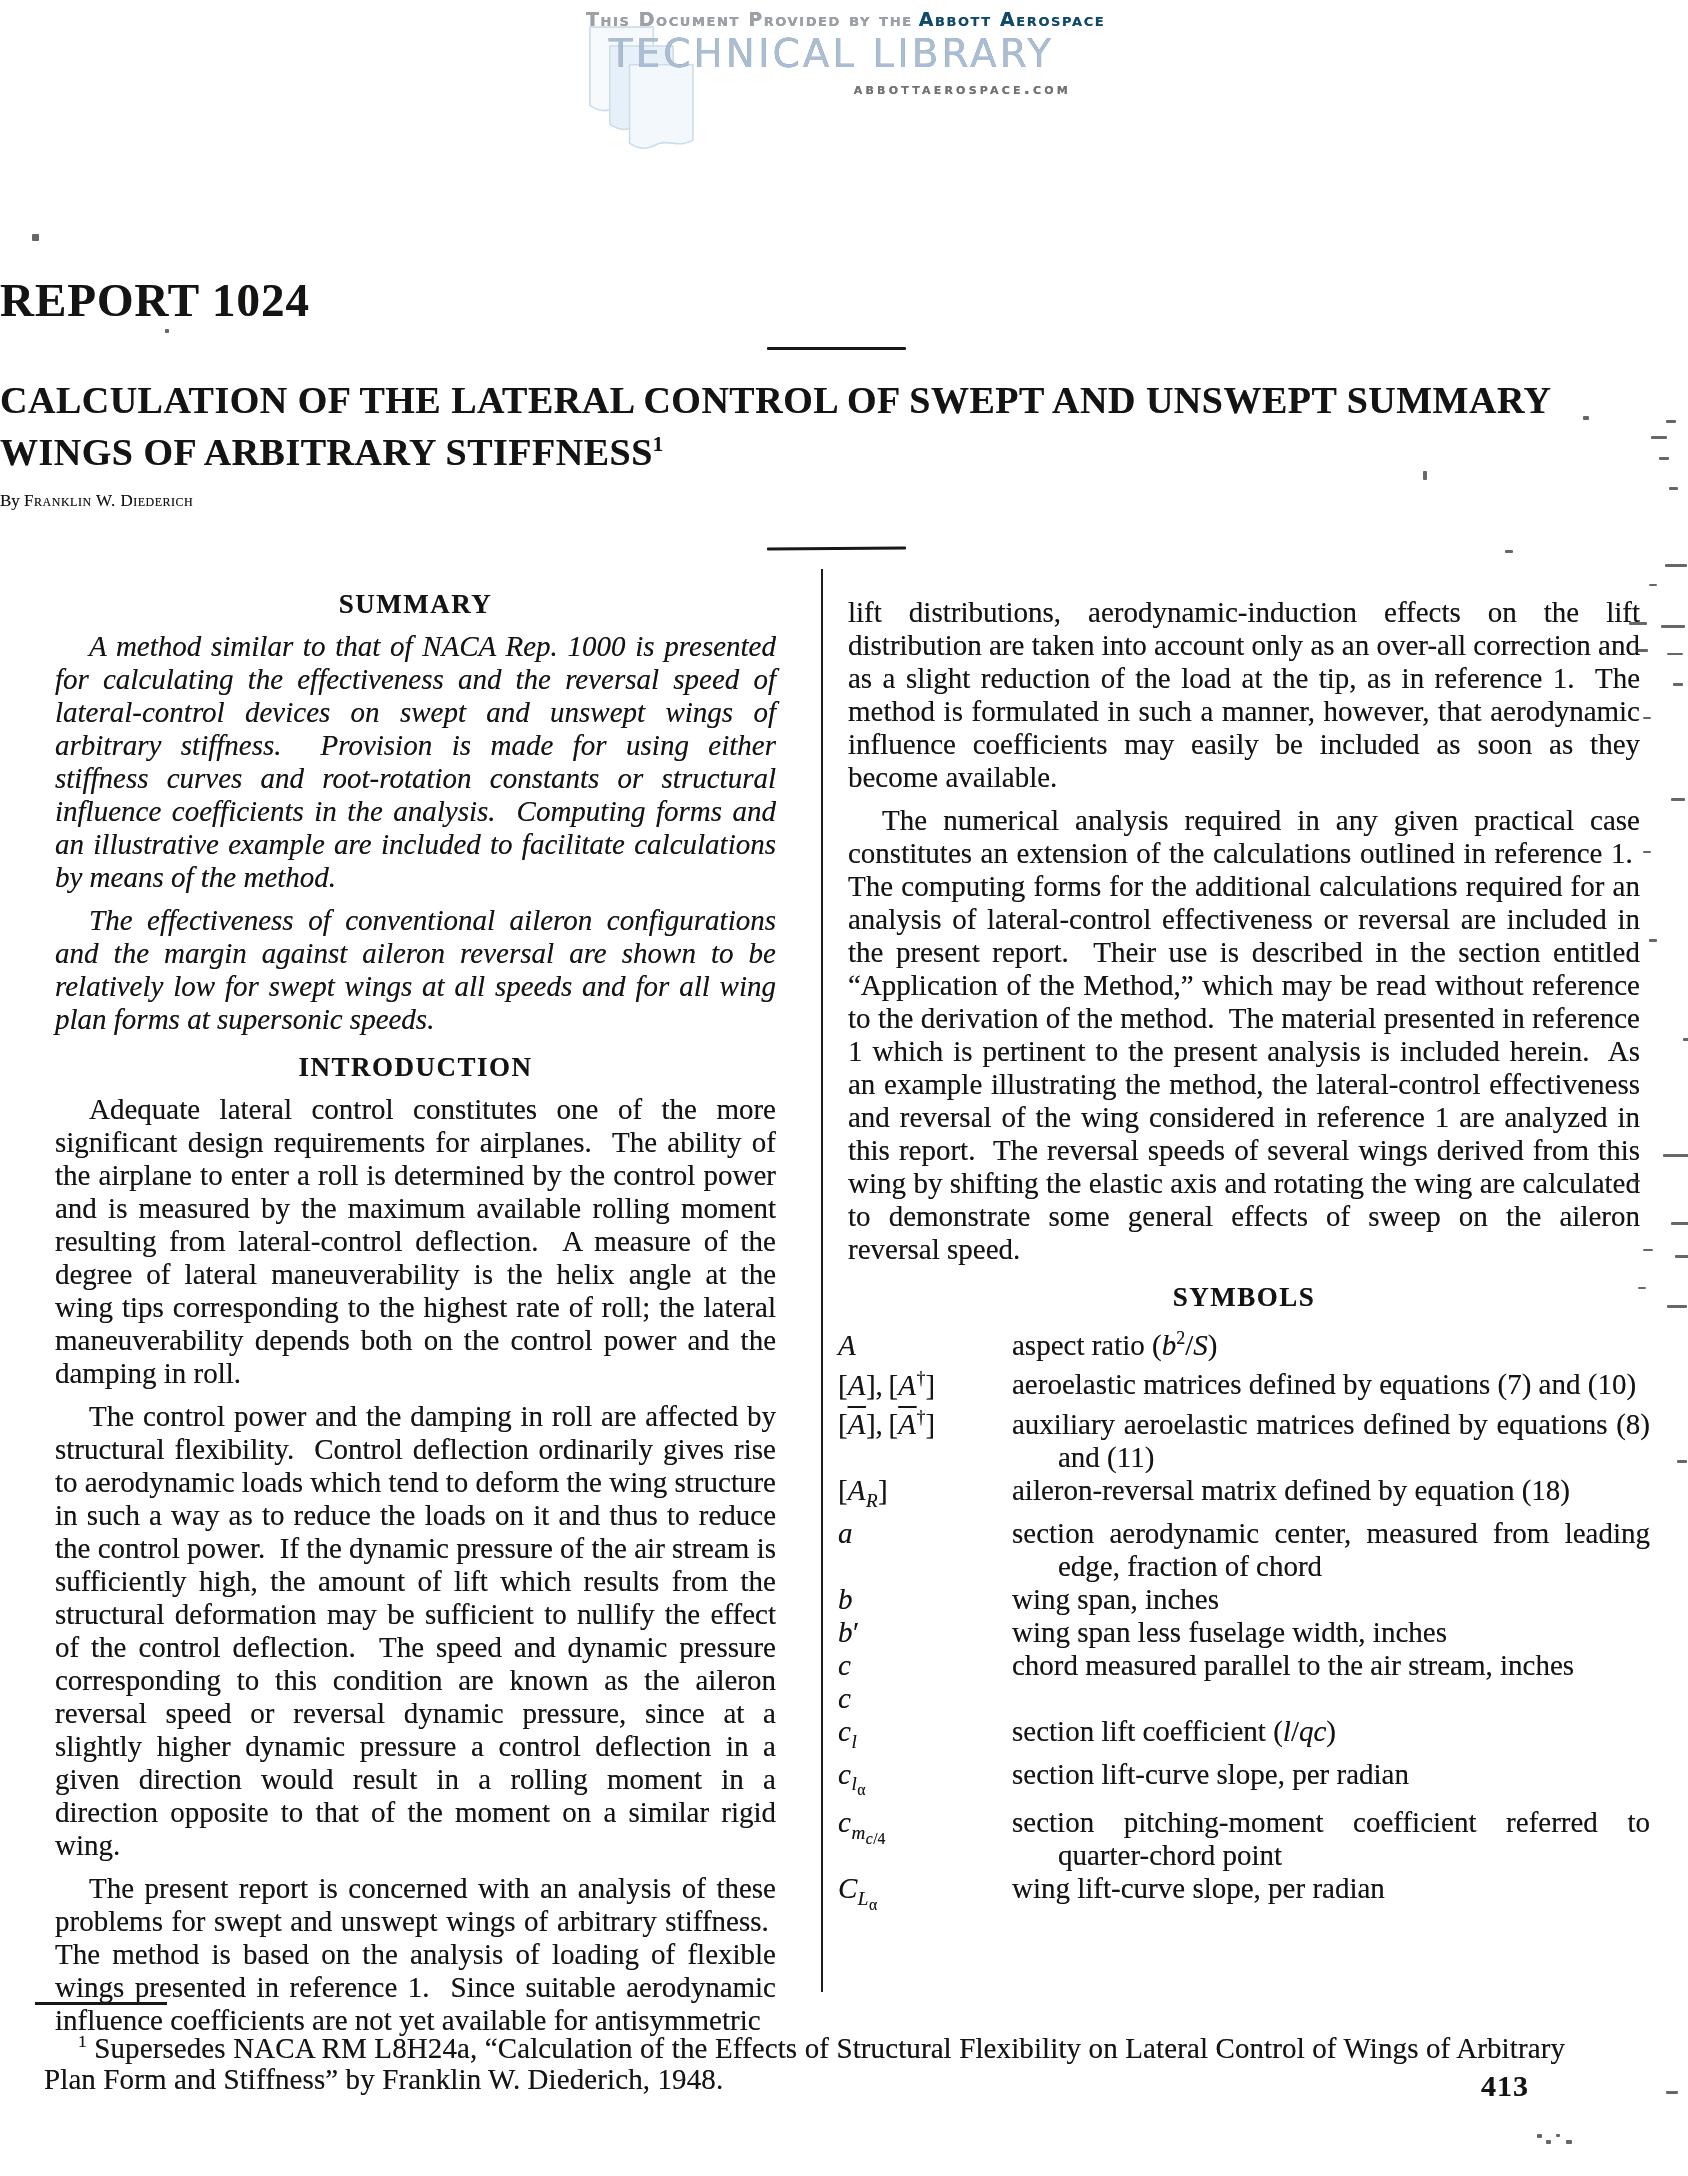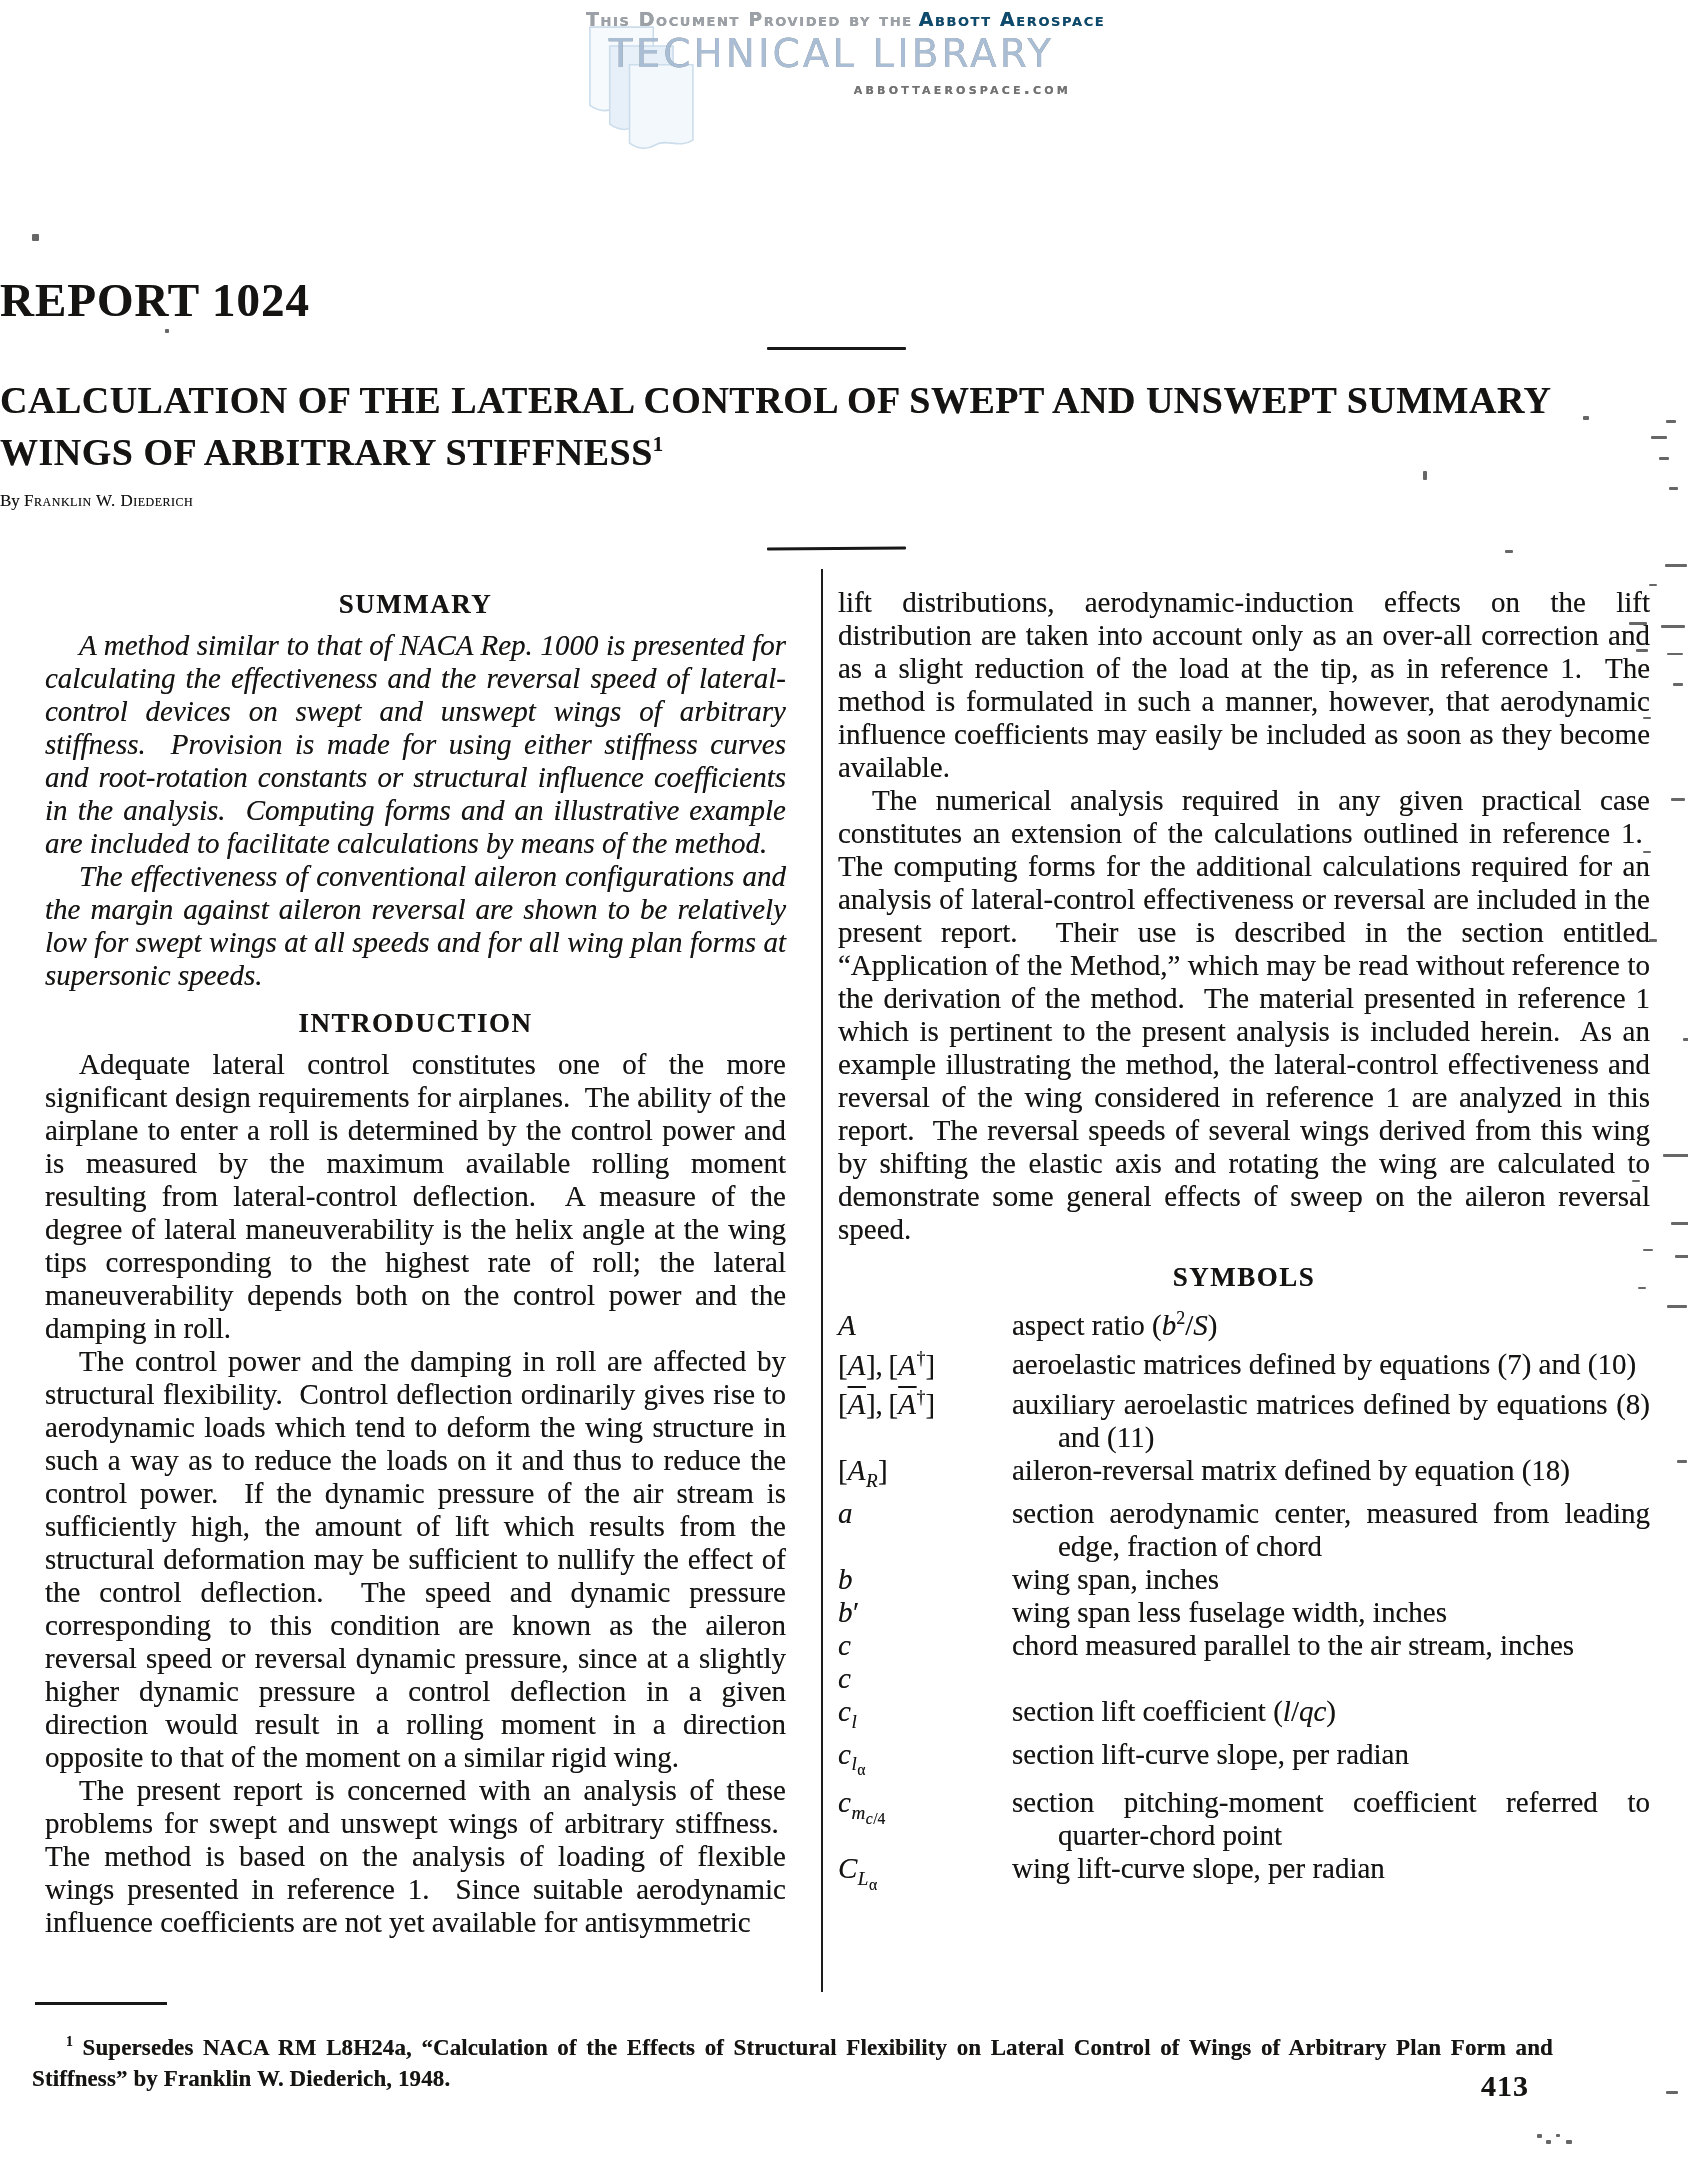--- a/index.html
+++ b/index.html
@@ -22,38 +22,38 @@
   .rule1{top:347px;} .rule2{top:547px; transform:rotate(-.4deg);}
   .main-title{position:absolute; left:0; top:378px; width:100%; margin:0; font-size:38px; font-weight:bold; letter-spacing:0.5px; line-height:44px;}
   .main-title sup{font-size:55%; vertical-align:super;}
   .byline{position:absolute; left:0; top:491px; width:100%; font-size:17px;}
   .byline .author{font-variant:small-caps; letter-spacing:0.5px;}
   
   .col{position:absolute; top:586px; font-size:29px; line-height:33px; text-align:justify;}
   .col-left{left:45px;  width:741px;}
   .col-right{left:838px; width:812px;}
   .col-divider{position:absolute; left:821px; top:569px; width:2px; height:1423px; background:#1d1c1b;}
-  .col p{margin:0; text-indent:34px;}
+  .col p{margin:10px; text-indent:34px;}
   .col h2{margin:15px 0 9px; font-size:27px; line-height:32px; font-weight:bold; letter-spacing:1.5px; text-align:center;}
   .col h2.first{margin-top:2px;}
   .italic-block p{font-style:italic;}
   #right-paras p:first-child{text-indent:0;}
   
   .sym-row{display:flex; align-items:baseline;}
   .sym-s{flex:none; width:174px; font-size:29px;}
   .sym-s i{letter-spacing:0.5px;}
   .sym-s sup{font-size:62%;}
   .sym-s sub{font-size:66%;}
   .sym-s sub sub{font-size:82%;}
   .sym-d{flex:1; text-align:justify; padding-left:46px; text-indent:-46px;}
   .sym-d sup{font-size:62%;}
   .ov{text-decoration:overline;}
   
   .footnote-rule{position:absolute; left:35px; top:2002px; width:132px; height:3px; background:#181818;}
-  .footnote{position:absolute; left:32px; top:2026px; width:1521px; font-size:23px; line-height:31px; text-align:justify; text-indent:34px; font-weight:700; letter-spacing:0.1px;}
+  .footnote{position:absolute; left:44px; top:2026px; width:1521px; font-size:29px; line-height:31px; text-align:justify; text-indent:34px; font-weight:400; letter-spacing:0.1px;}
   .footnote sup{font-size:60%;}
   .page-number{position:absolute; left:1481px; top:2069px; font-size:30px; font-weight:bold; letter-spacing:1px;}
   
   .a{position:absolute; background:#3c3c3c; opacity:.78; border-radius:1px;}
 </style>
 </head>
 <body>
 
 <div class="page">
 

